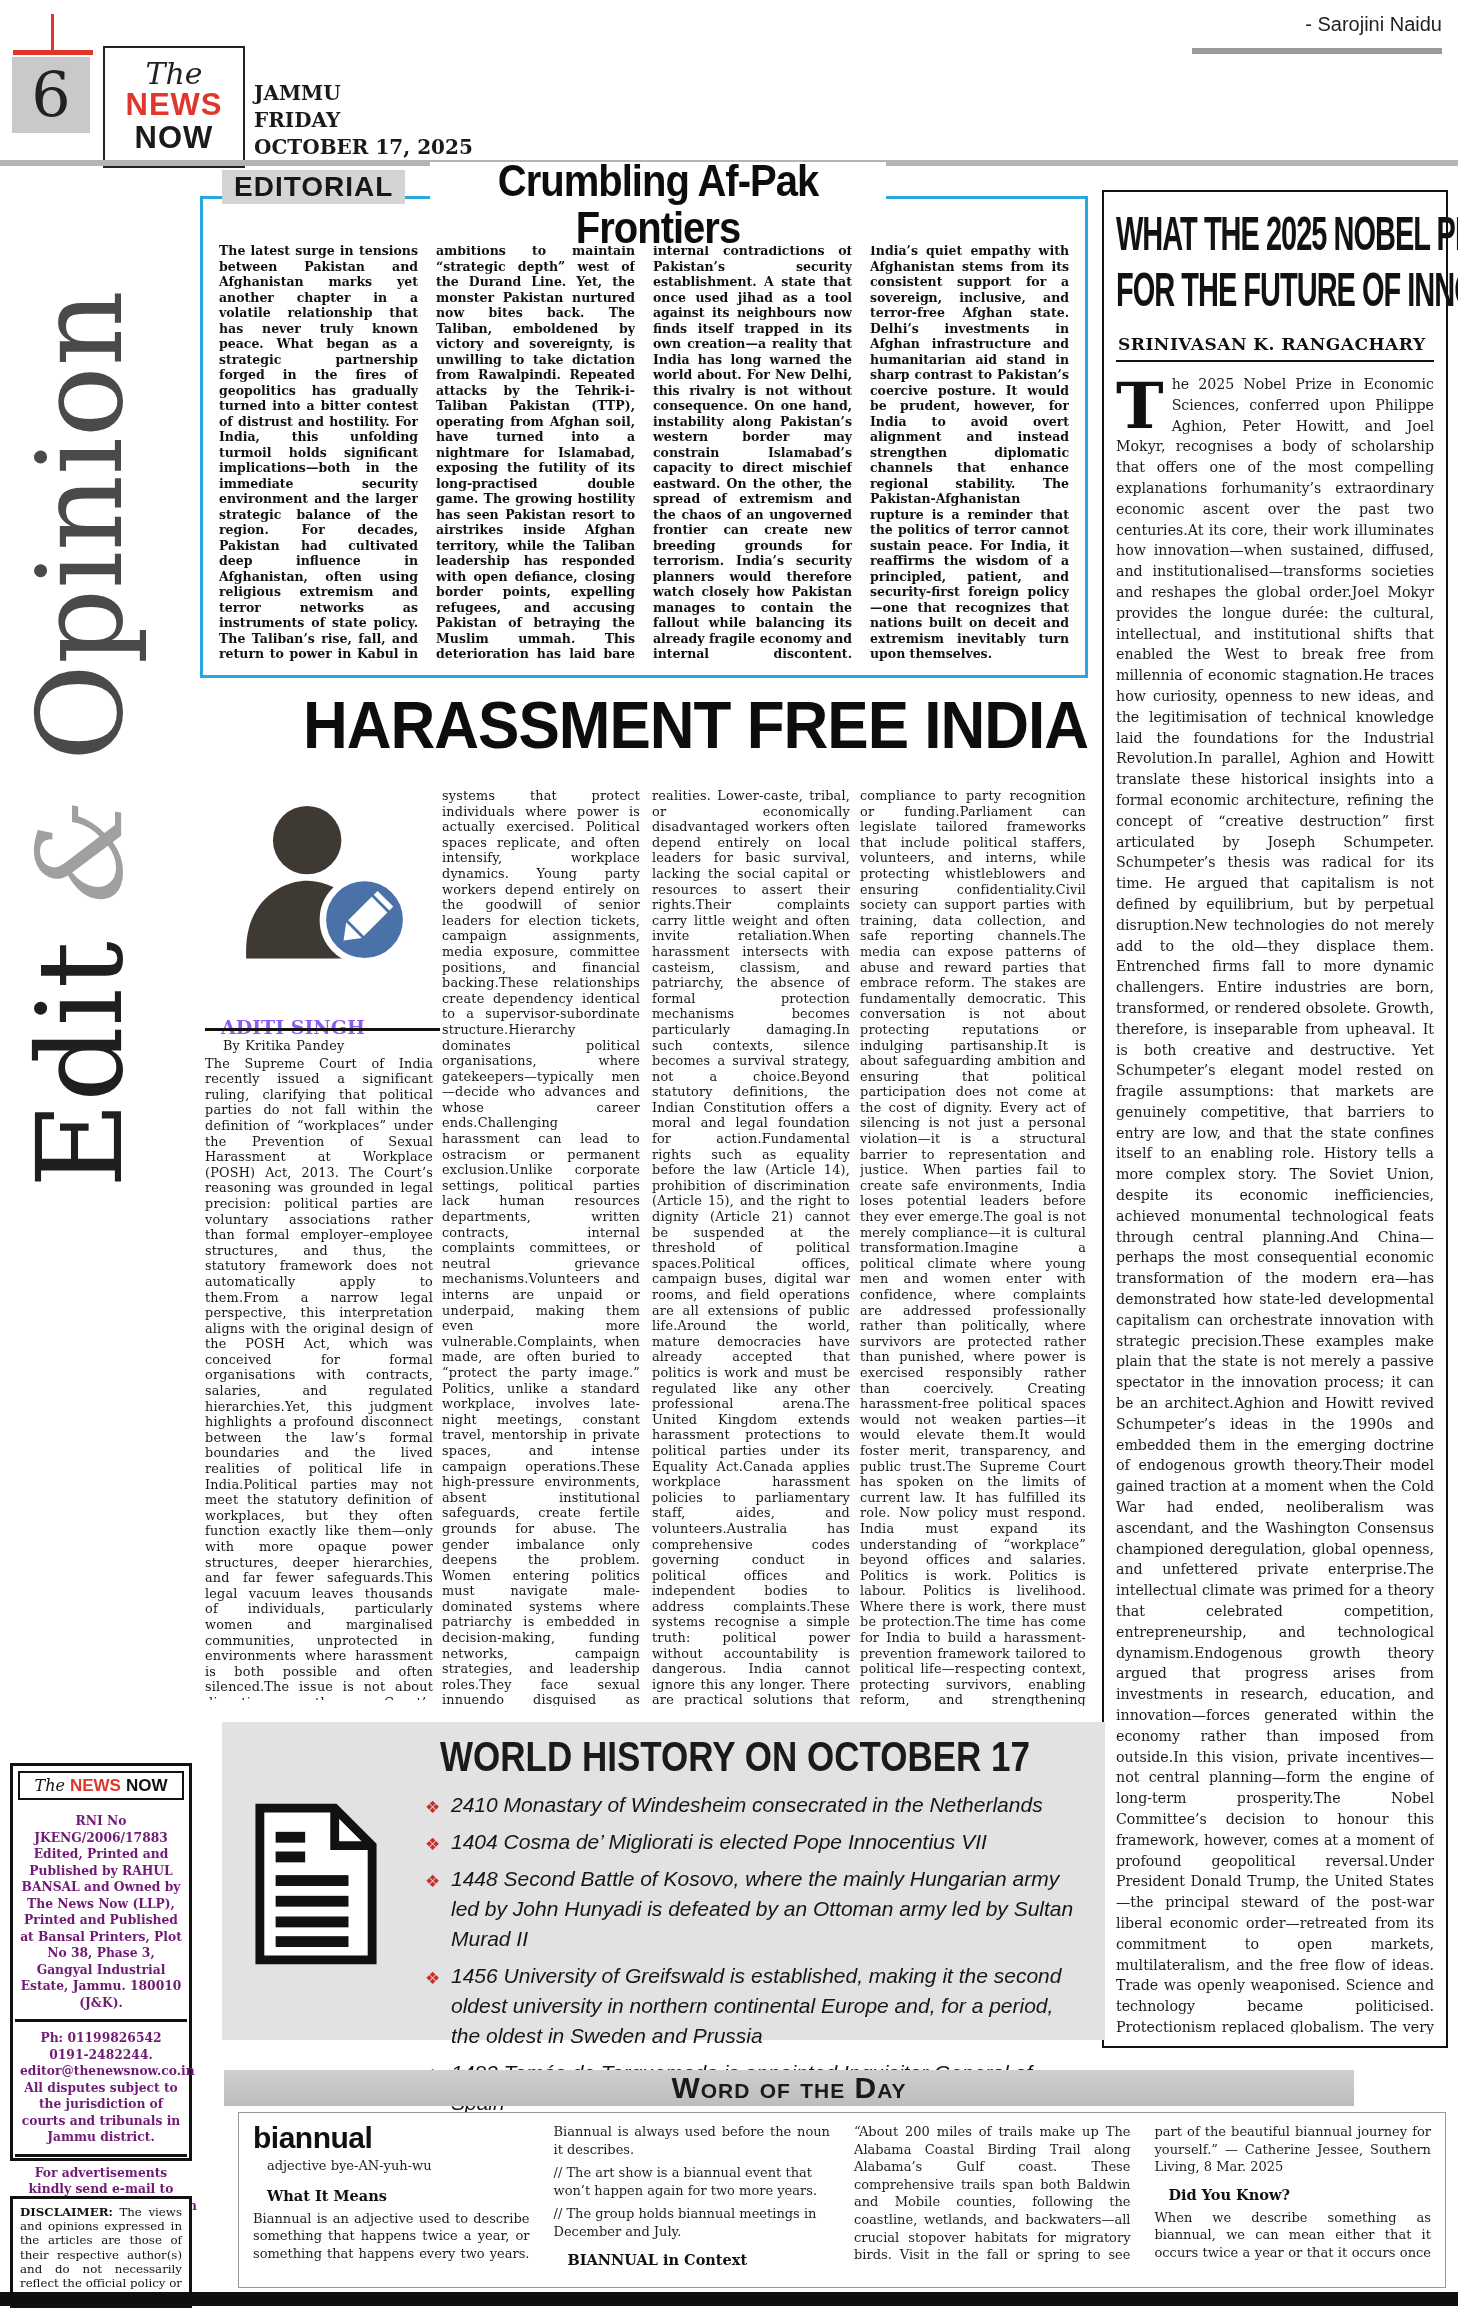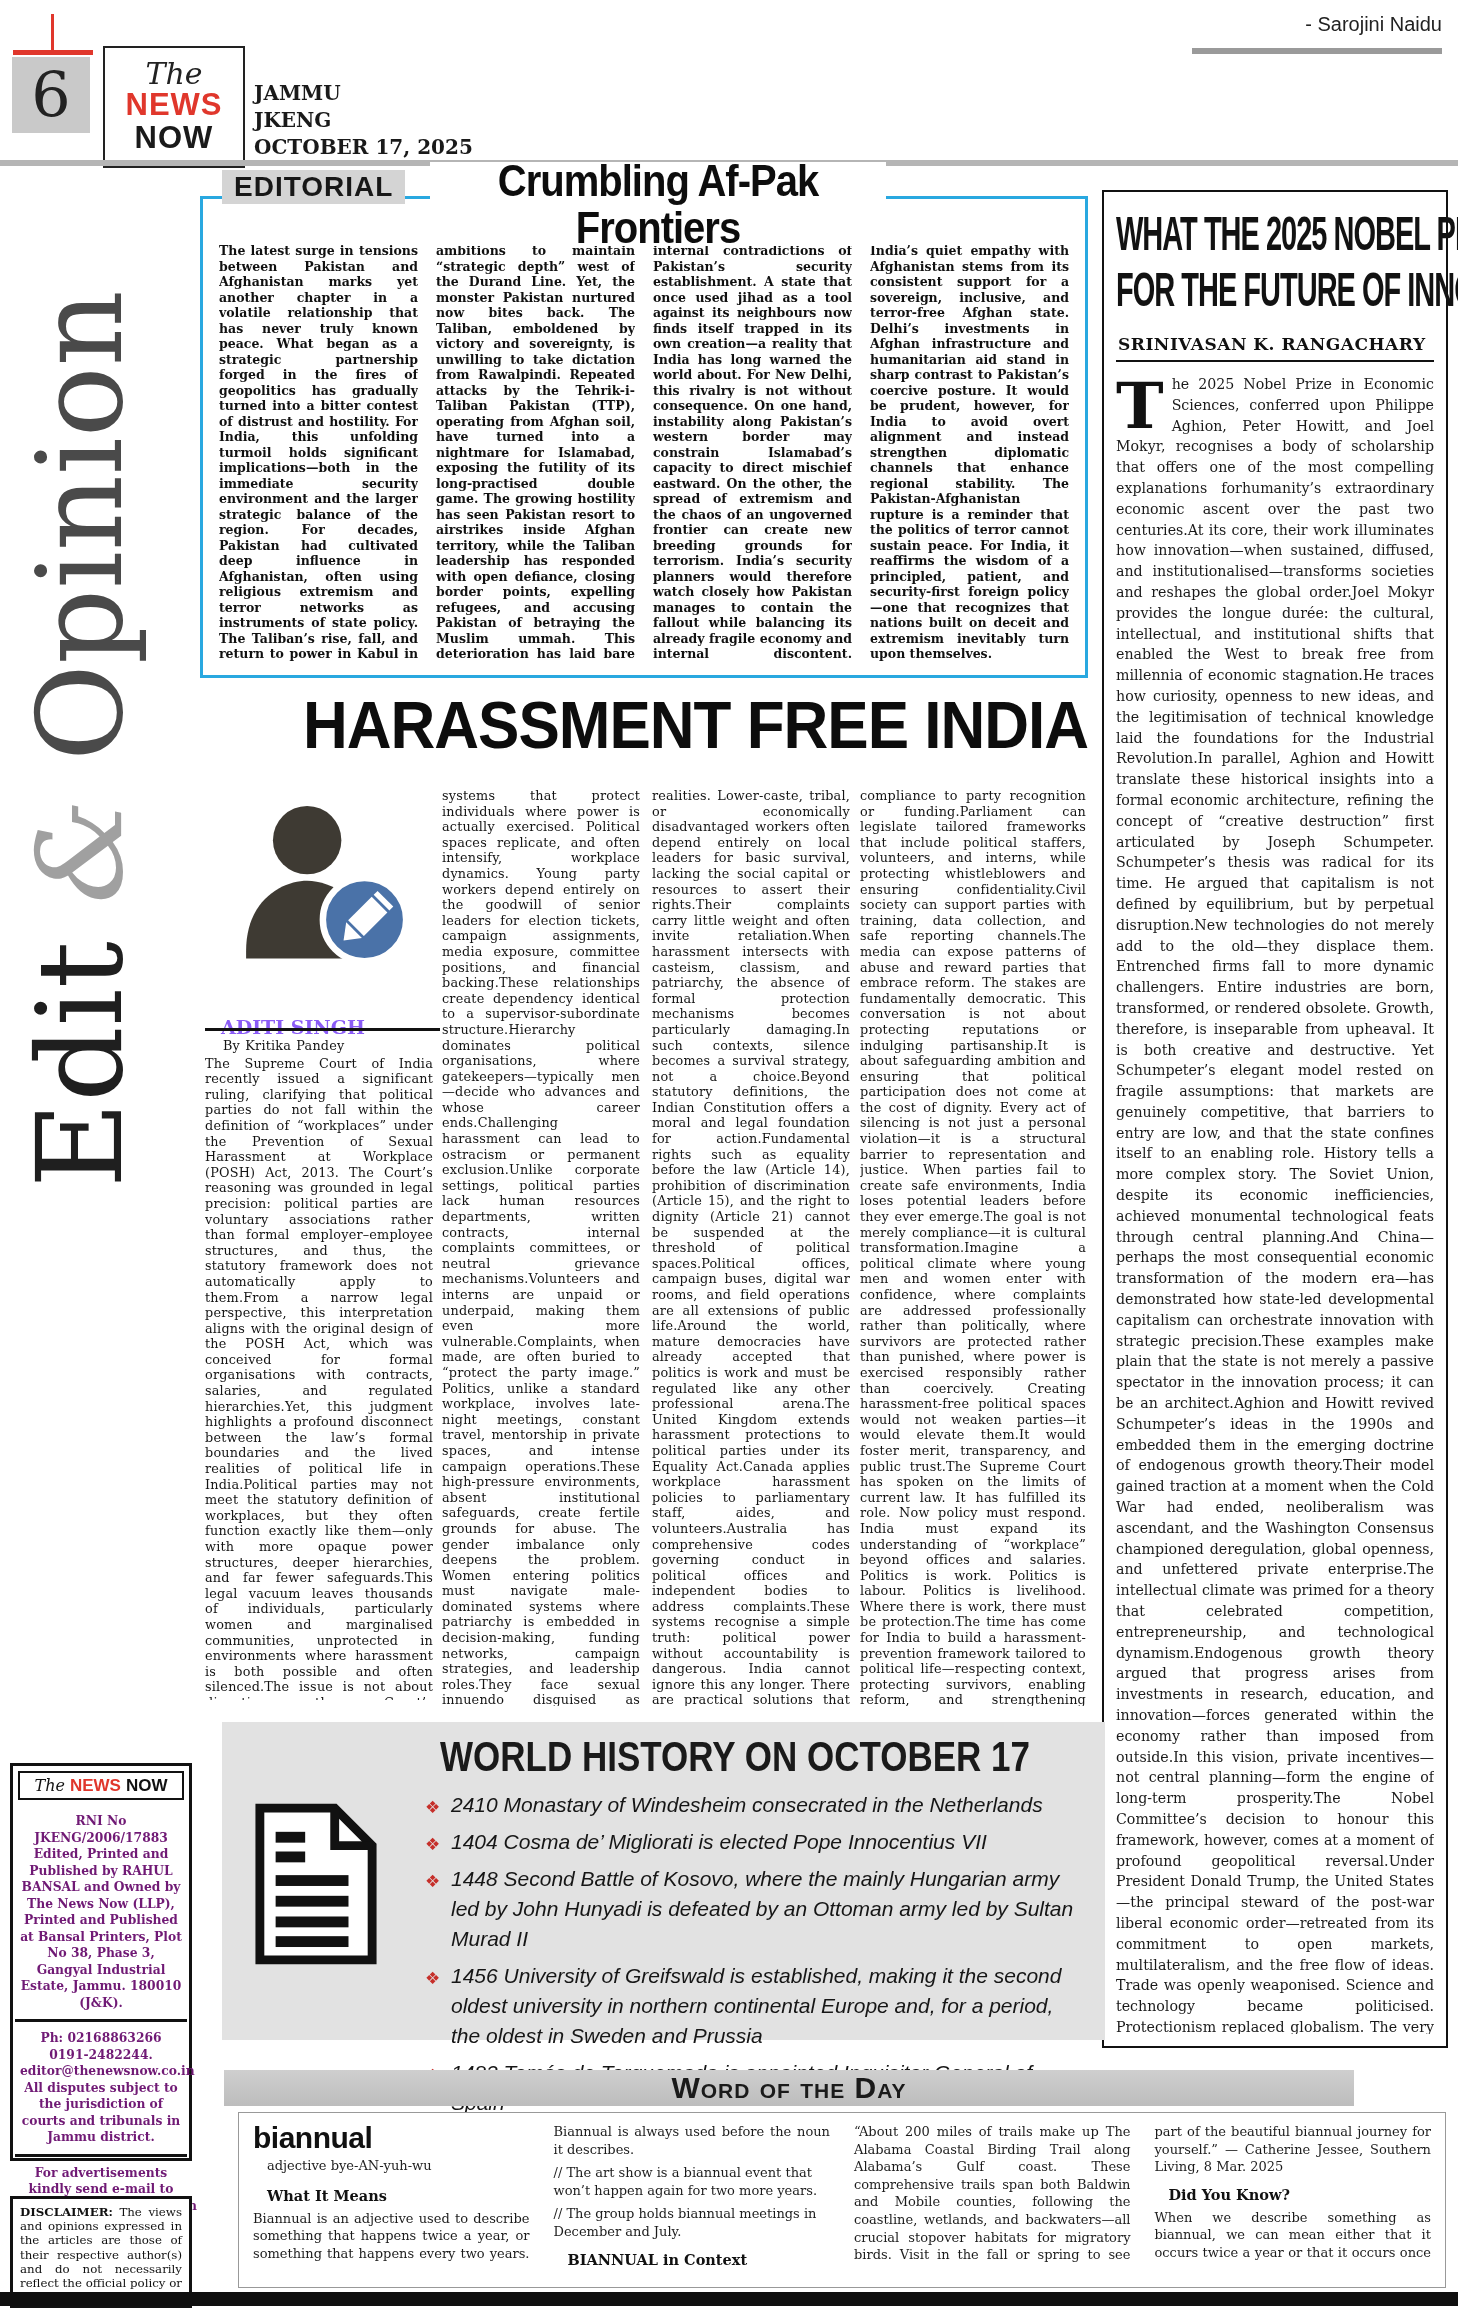--- a/index.html
+++ b/index.html
@@ -117,21 +117,21 @@
   <div class="abs pageno-box">6</div>
 
   <div class="abs masthead">
     <div class="mh-the">The</div>
     <div class="mh-news">NEWS</div>
     <div class="mh-now">NOW</div>
   </div>
 
   <div class="abs dateline">
     <div>JAMMU</div>
-    <div>JKENG</div>
+    <div>FRIDAY</div>
     <div>OCTOBER 17, 2025</div>
   </div>
 
   <div class="abs quote-attr">- Sarojini Naidu</div>
   <div class="abs quote-rule"></div>
   <div class="abs header-rule"></div>
 
   <div class="abs vert-title">
     <span>Edit</span><span class="vert-amp"> &amp; </span><span class="vert-op">Opinion</span>
   </div>
@@ -202,21 +202,21 @@
   </div>
 
   <div class="abs pub-box">
     <div class="pub-logo">
       <span class="t">The</span>
       <span class="n1">NEWS</span>
       <span class="n2">NOW</span>
     </div>
     <div class="pub-sec">RNI No JKENG/2006/17883 Edited, Printed and Published by RAHUL BANSAL and Owned by The News Now (LLP), Printed and Published at Bansal Printers, Plot No 38, Phase 3, Gangyal Industrial Estate, Jammu. 180010 (J&amp;K).</div>
     <div class="pub-div"></div>
-    <div class="pub-sec">Ph: 02168863266 0191-2482244. editor@thenewsnow.co.in All disputes subject to the jurisdiction of courts and tribunals in Jammu district.</div>
+    <div class="pub-sec">Ph: 01199826542 0191-2482244. editor@thenewsnow.co.in All disputes subject to the jurisdiction of courts and tribunals in Jammu district.</div>
     <div class="pub-div"></div>
     <div class="pub-sec">For advertisements kindly send e-mail to advert@thenewsnow.co.in</div>
   </div>
 
   <div class="abs disc-box">
     <b>DISCLAIMER:</b><span> The views and opinions expressed in the articles are those of their respective author(s) and do not necessarily reflect the official policy or position of The News Now.</span>
   </div>
 
   <div class="abs wotd-bar">Word of the Day</div>
   <div class="abs wotd-box">

